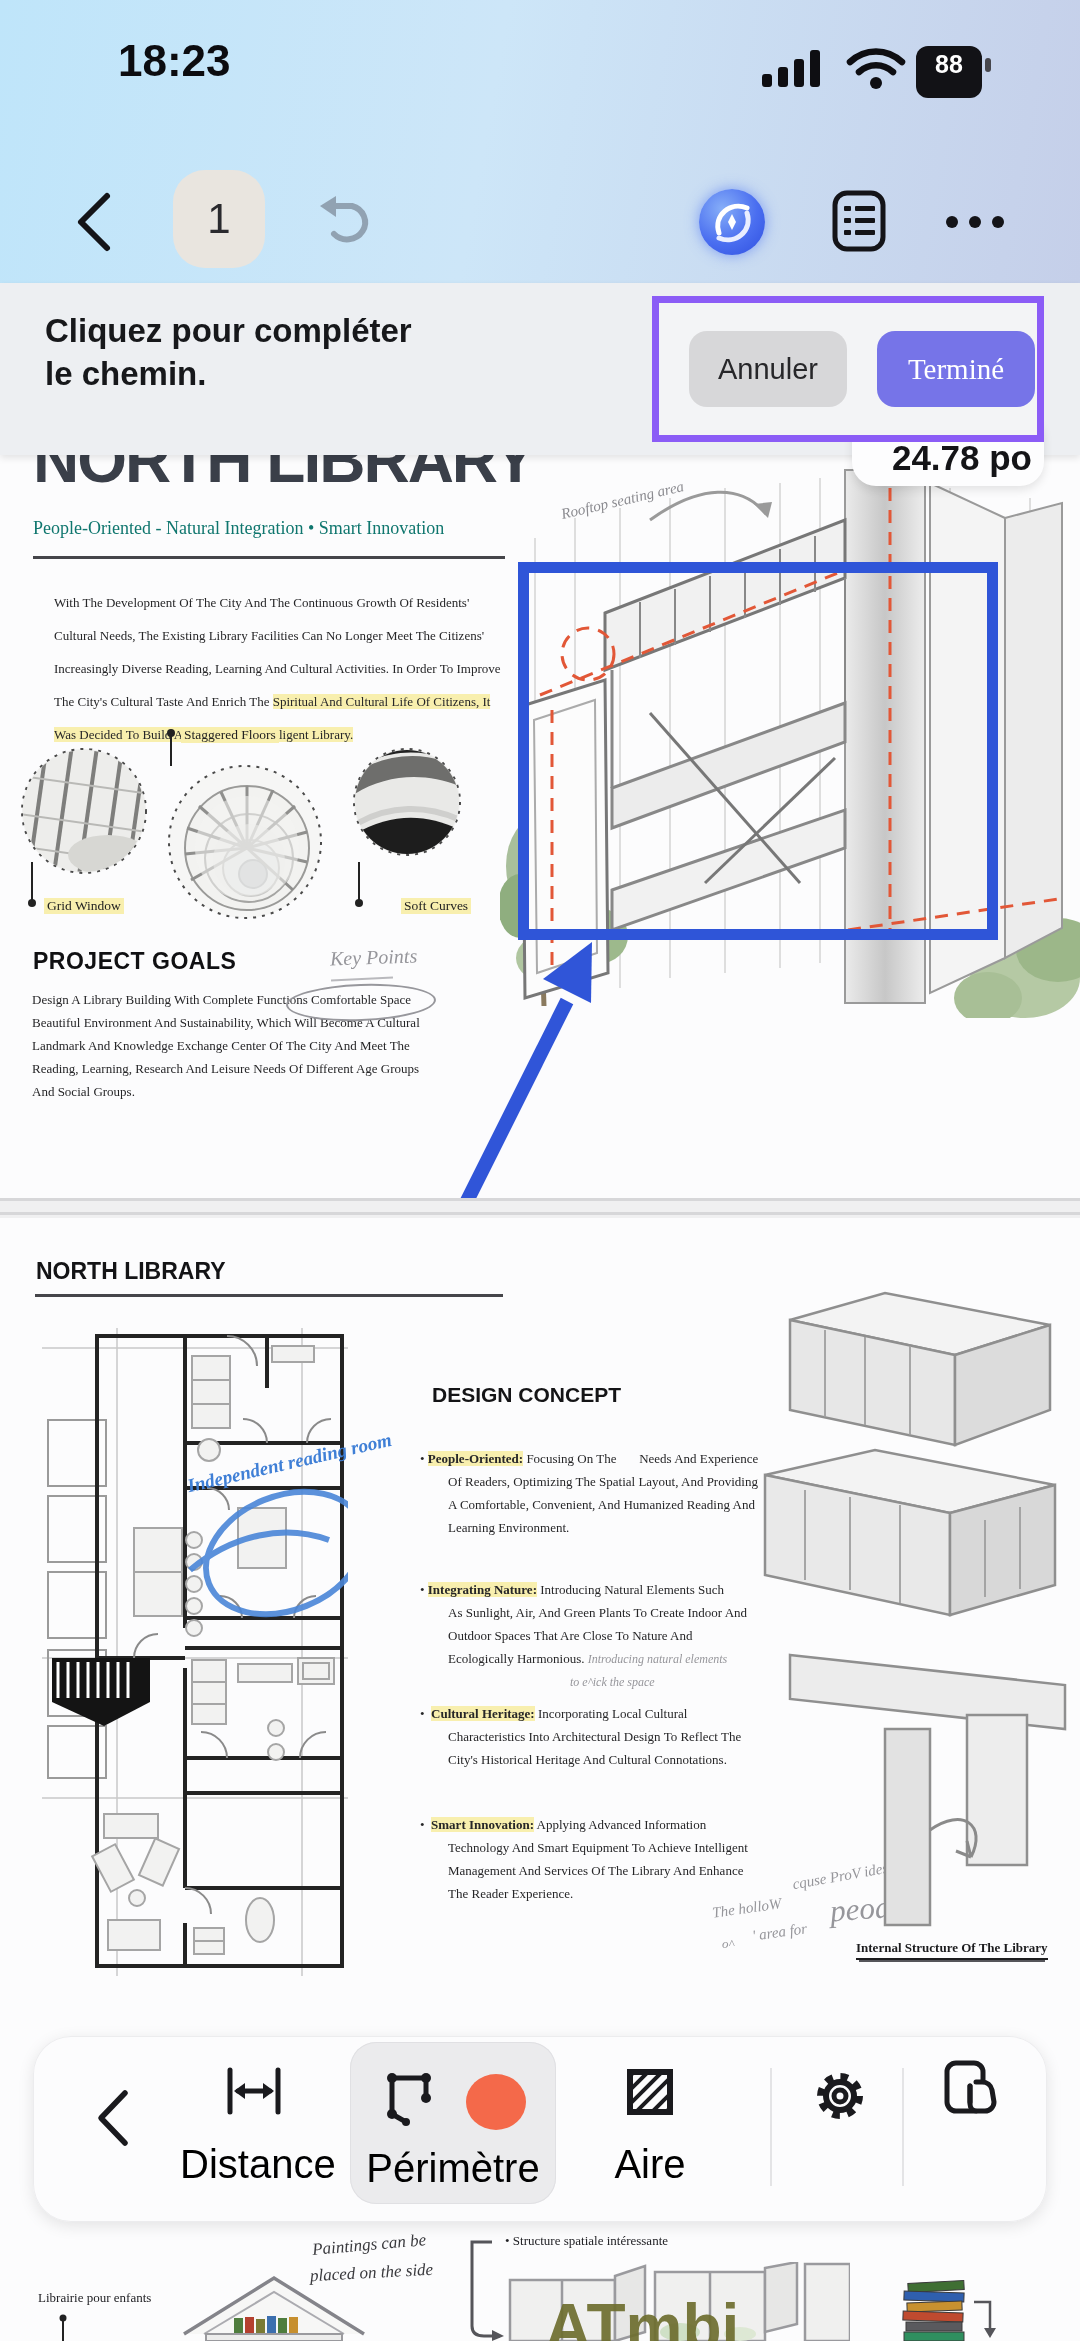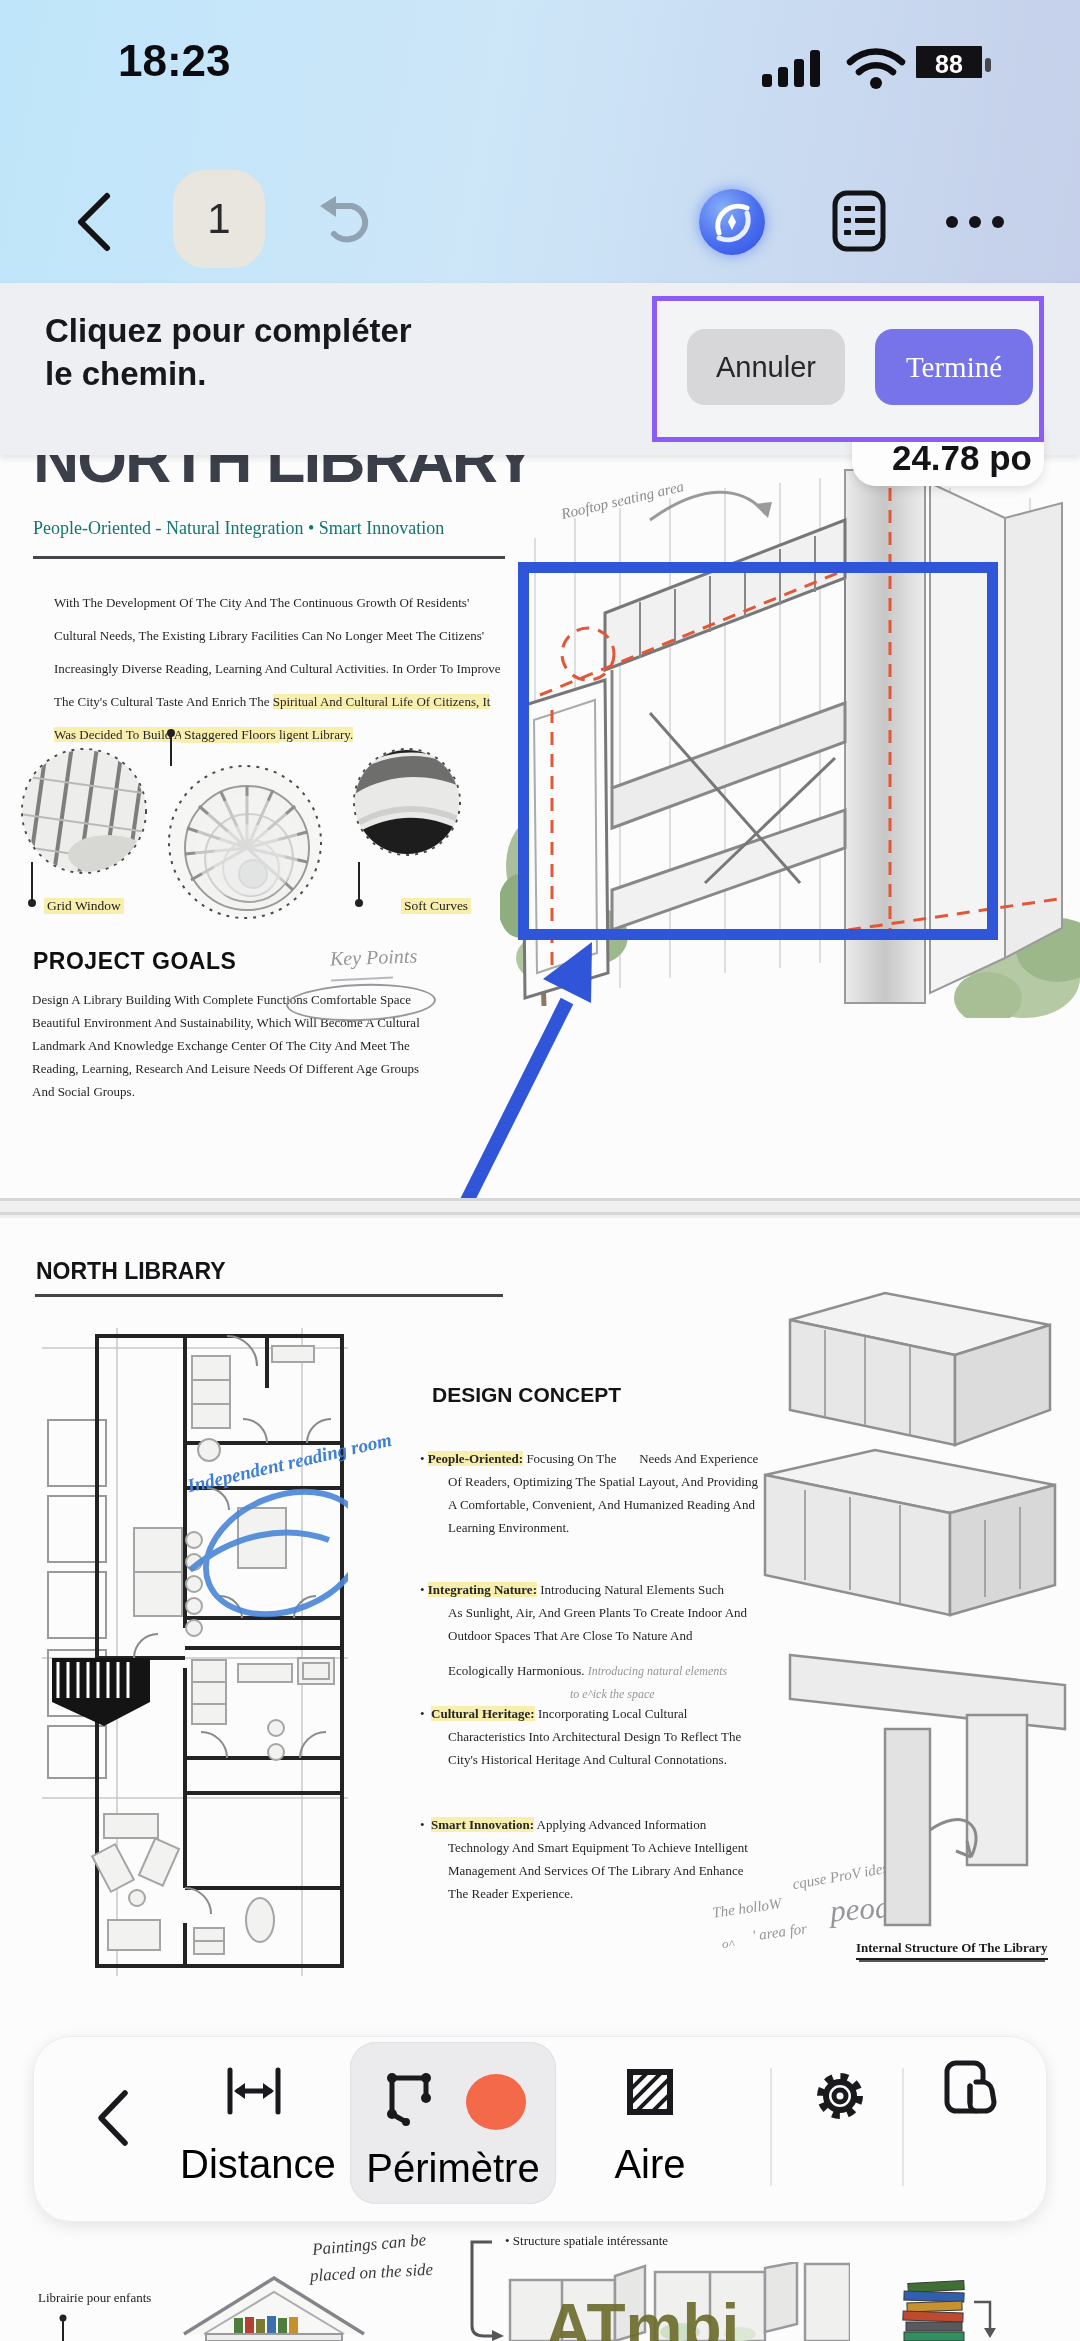--- a/index.html
+++ b/index.html
@@ -327,21 +327,21 @@
     <div class="docline">• <span class="hl b">People-Oriented:</span><span class="pre"> Focusing On The       Needs And Experience</span></div>
     <div class="docline" style="padding-left:28px;">Of Readers, Optimizing The Spatial Layout, And Providing</div>
     <div class="docline" style="padding-left:28px;">A Comfortable, Convenient, And Humanized Reading And</div>
     <div class="docline" style="padding-left:28px;">Learning Environment.</div>
   </div>
 
   <div class="abs serif doc" style="left:420px;top:1578px;width:360px;">
     <div class="docline">• <span class="hl b">Integrating Nature:</span><span class="pre"> Introducing Natural Elements Such</span></div>
     <div class="docline" style="padding-left:28px;">As Sunlight, Air, And Green Plants To Create Indoor And</div>
     <div class="docline" style="padding-left:28px;">Outdoor Spaces That Are Close To Nature And</div>
-    <div class="docline" style="padding-left:28px;margin-top:12px;"><span>Ecologically Harmonious.</span> <span class="ital notegray" style="font-size:12px;">Introducing natural elements</span></div>
+    <div class="docline" style="padding-left:28px;"><span>Ecologically Harmonious.</span> <span class="ital notegray" style="font-size:12px;">Introducing natural elements</span></div>
     <div class="docline ital notegray" style="padding-left:150px;font-size:12px;">to e^ick the space</div>
   </div>
 
   <div class="abs serif doc" style="left:420px;top:1813px;width:340px;">
     <div class="docline">•&nbsp; <span class="hl b">Smart Innovation:</span><span class="pre"> Applying Advanced Information</span></div>
     <div class="docline" style="padding-left:28px;">Technology And Smart Equipment To Achieve Intelligent</div>
     <div class="docline" style="padding-left:28px;">Management And Services Of The Library And Enhance</div>
     <div class="docline" style="padding-left:28px;">The Reader Experience.</div>
   </div>
 
@@ -396,21 +396,21 @@
         <rect x="50" y="4" width="10" height="37" rx="3"></rect>
     </g>
   </svg>
   <svg class="abs" style="left:845px;top:46px;" width="62" height="44" viewBox="0 0 62 44">
     <g stroke="#0e0e12" stroke-width="6.5" fill="none" stroke-linecap="round">
       <path d="M5,16 C20,2 42,2 57,16"></path>
       <path d="M14,26 C24,17 38,17 48,26"></path>
     </g>
     <circle cx="31" cy="37" r="6" fill="#0e0e12"></circle>
   </svg>
-  <div class="abs" style="left:916px;top:46px;width:66px;height:32px;border-radius:1px;background:#121216;">
+  <div class="abs" style="left:916px;top:46px;width:66px;height:52px;border-radius:12px;background:#121216;">
     <span class="abs sans b" style="left:0;top:4px;width:66px;text-align:center;font-size:25px;color:#ffffff;">88</span>
   </div>
   <div class="abs" style="left:985px;top:58px;width:6px;height:14px;border-radius:3px;background:#46464c;"></div>
 
   <svg class="abs" style="left:70px;top:190px;" width="48" height="64" viewBox="0 0 48 64">
     <polyline points="37,6 11,32 37,58" stroke="#141418" stroke-width="6" fill="none" stroke-linecap="round" stroke-linejoin="round"></polyline>
   </svg>
   <div class="abs center" style="left:173px;top:170px;width:92px;height:98px;border-radius:32px;background:#e9e5df;">
     <span class="sans" style="font-size:42px;color:#2a2a2e;">1</span>
   </div>
@@ -444,21 +444,21 @@
       <circle cx="56" cy="10" r="6" fill="#141418"></circle>
   </svg>
 
   <div class="banner"></div>
   <div class="abs sans b" style="left:45px;top:312px;font-size:33px;color:#17181b;">Cliquez pour compléter</div>
   <div class="abs sans b" style="left:45px;top:355px;font-size:33px;color:#17181b;">le chemin.</div>
 
   <div class="abs" style="left:852px;top:412px;width:192px;height:74px;border-radius:24px;background:#fdfdfe;box-shadow:0 4px 10px rgba(0,0,0,0.10);"></div>
   <div class="abs sans b" style="left:852px;top:438px;width:180px;text-align:right;font-size:35px;color:#141417;">24.78 po</div>
 
-  <div class="abs" style="left:652px;top:296px;width:392px;height:146px;border:5px solid #8b5cf6;background:#f3f4f6;box-sizing:border-box;">
+  <div class="abs" style="left:652px;top:296px;width:392px;height:146px;border:7px solid #8b5cf6;background:#f3f4f6;box-sizing:border-box;">
     <div class="abs center" style="left:30px;top:28px;width:158px;height:76px;border-radius:18px;background:#d7d7d9;">
       <span class="sans" style="font-size:29px;color:#27272a;">Annuler</span>
     </div>
     <div class="abs center" style="left:218px;top:28px;width:158px;height:76px;border-radius:18px;background:#7674e8;">
       <span class="sans" style="font-size:29px;color:#ffffff;font-family:Liberation Serif, serif;">Terminé</span>
     </div>
   </div>
 
   <div class="toolpanel"></div>
 

